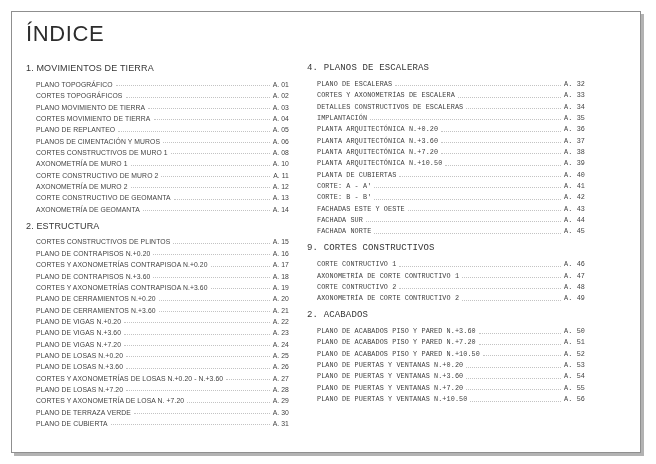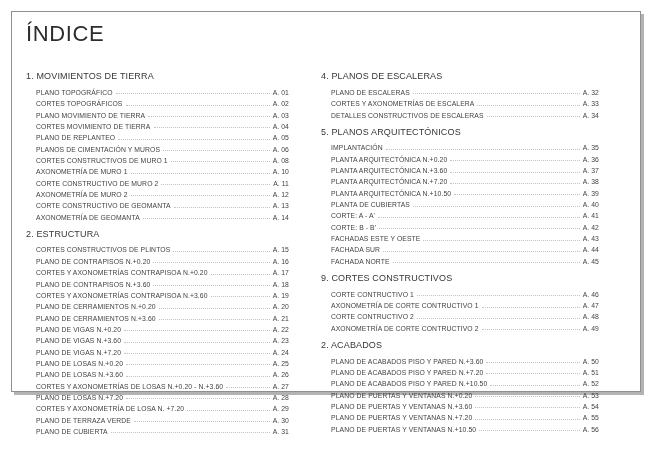--- a/index.html
+++ b/index.html
@@ -5,47 +5,47 @@
   * { margin: 0; padding: 0; box-sizing: border-box; }
   html, body {
     width: 656px; height: 464px;
     background: #ffffff;
     font-family: "Liberation Sans", sans-serif;
     overflow: hidden;
   }
   .sheet {
     position: absolute;
     left: 11px; top: 11px;
-    width: 630px; height: 381px;
+    width: 630px; height: 442px;
     background: #ffffff;
     border: 1px solid #8f8f8f;
     box-shadow: 3px 3px 0 #b3b3b3;
   }
   .page-title {
     position: absolute;
     left: 14px; top: 9px;
     font-size: 22px;
     font-weight: 400;
     letter-spacing: 0.6px;
     color: #2d2d2d;
   }
   .col {
     position: absolute;
     top: 43px;
   }
   .col-left  { left: 14px;  width: 263px; }
-  .col-right { left: 309px; width: 278px; }
+  .col-right { left: 295px; width: 278px; font-family: Liberation Mono, monospace; }
   .section-heading {
     font-size: 9px;
     letter-spacing: 0.15px;
     color: #363636;
     margin: 8px 0 3.5px 0;
     white-space: nowrap;
   }
-  .section:first-child .section-heading { margin-top: 16px; }
+  .section:first-child .section-heading { margin-top: 8px; }
   .rows { padding-left: 10px; }
   .row {
     display: flex;
     align-items: flex-end;
     height: 11.35px;
     font-size: 6.8px;
     letter-spacing: 0.1px;
     color: #3f3f3f;
   }
   .entry-label { white-space: nowrap; }
@@ -269,21 +269,20 @@
 
   <div class="row">
     <span class="entry-label">DETALLES CONSTRUCTIVOS DE ESCALERAS</span>
     <span class="dots"></span>
     <span class="entry-page">A. 34</span>
   </div>
 </div>
   </div>
 
   <div class="section">
-    <div class="section-heading">5. PLANOS ARQUITECTÓNICOS</div>
     <div class="rows">
   <div class="row">
     <span class="entry-label">IMPLANTACIÓN</span>
     <span class="dots"></span>
     <span class="entry-page">A. 35</span>
   </div>
 
   <div class="row">
     <span class="entry-label">PLANTA ARQUITECTÓNICA N.+0.20</span>
     <span class="dots"></span>

